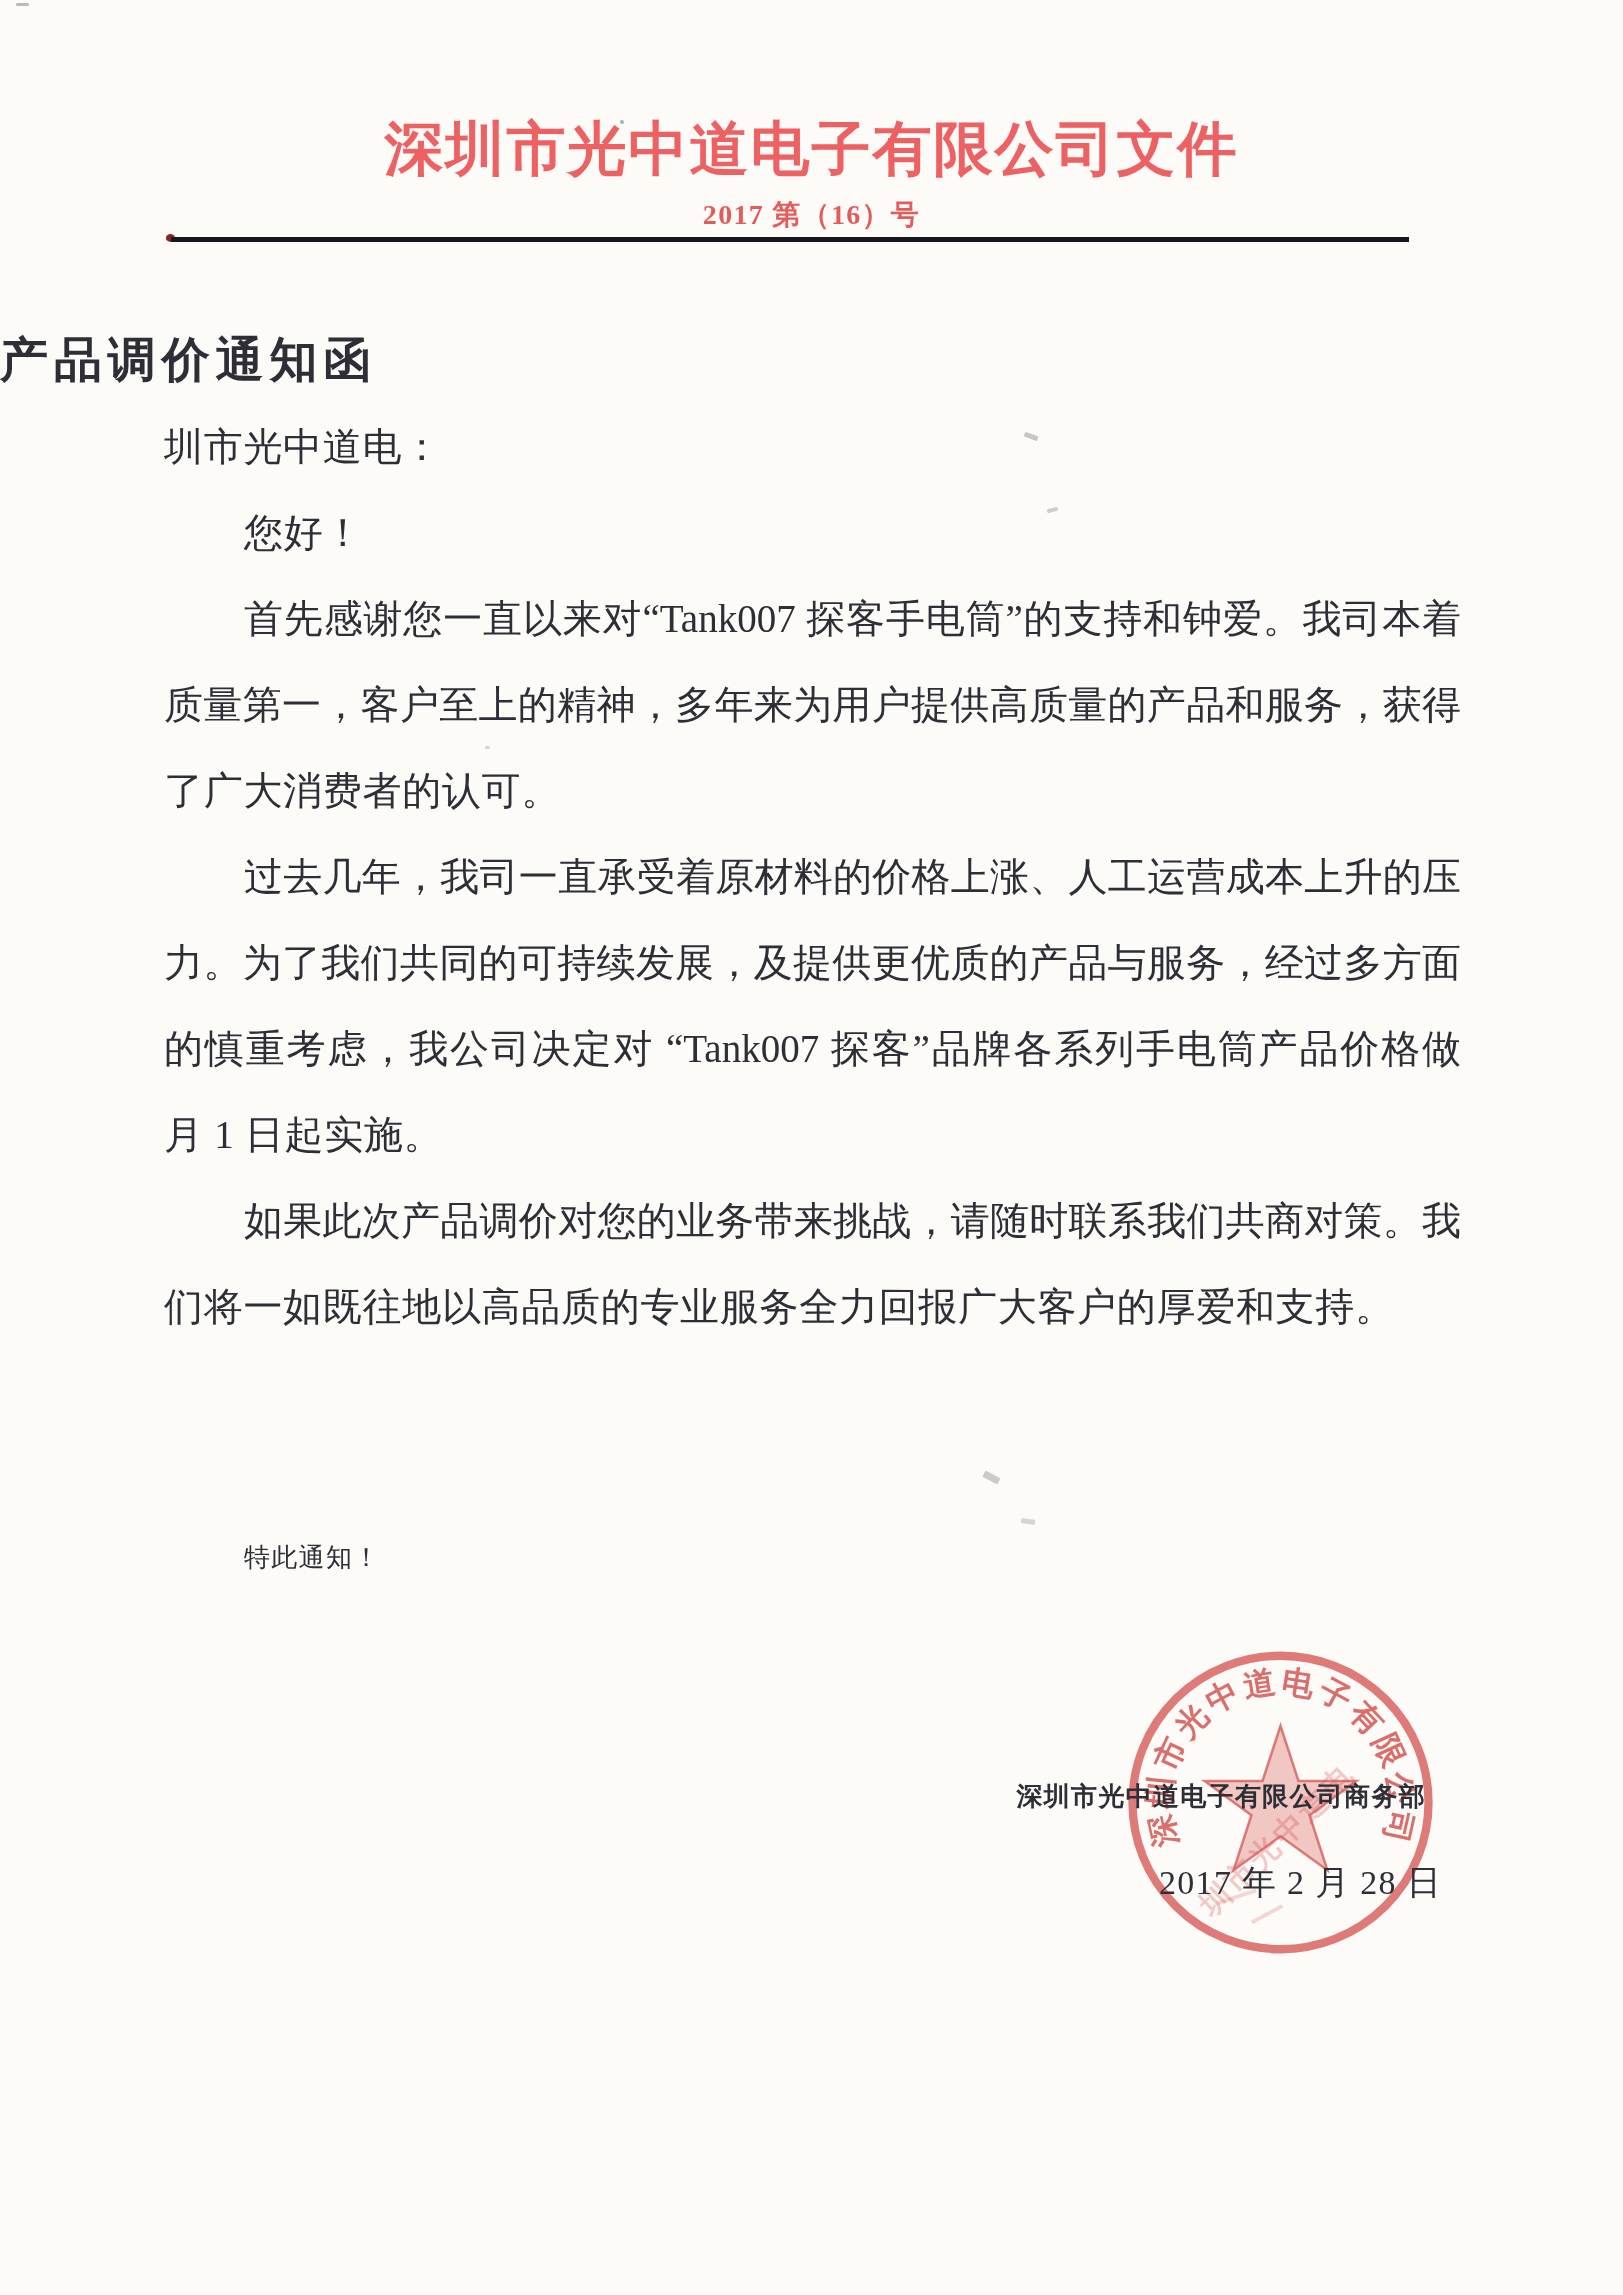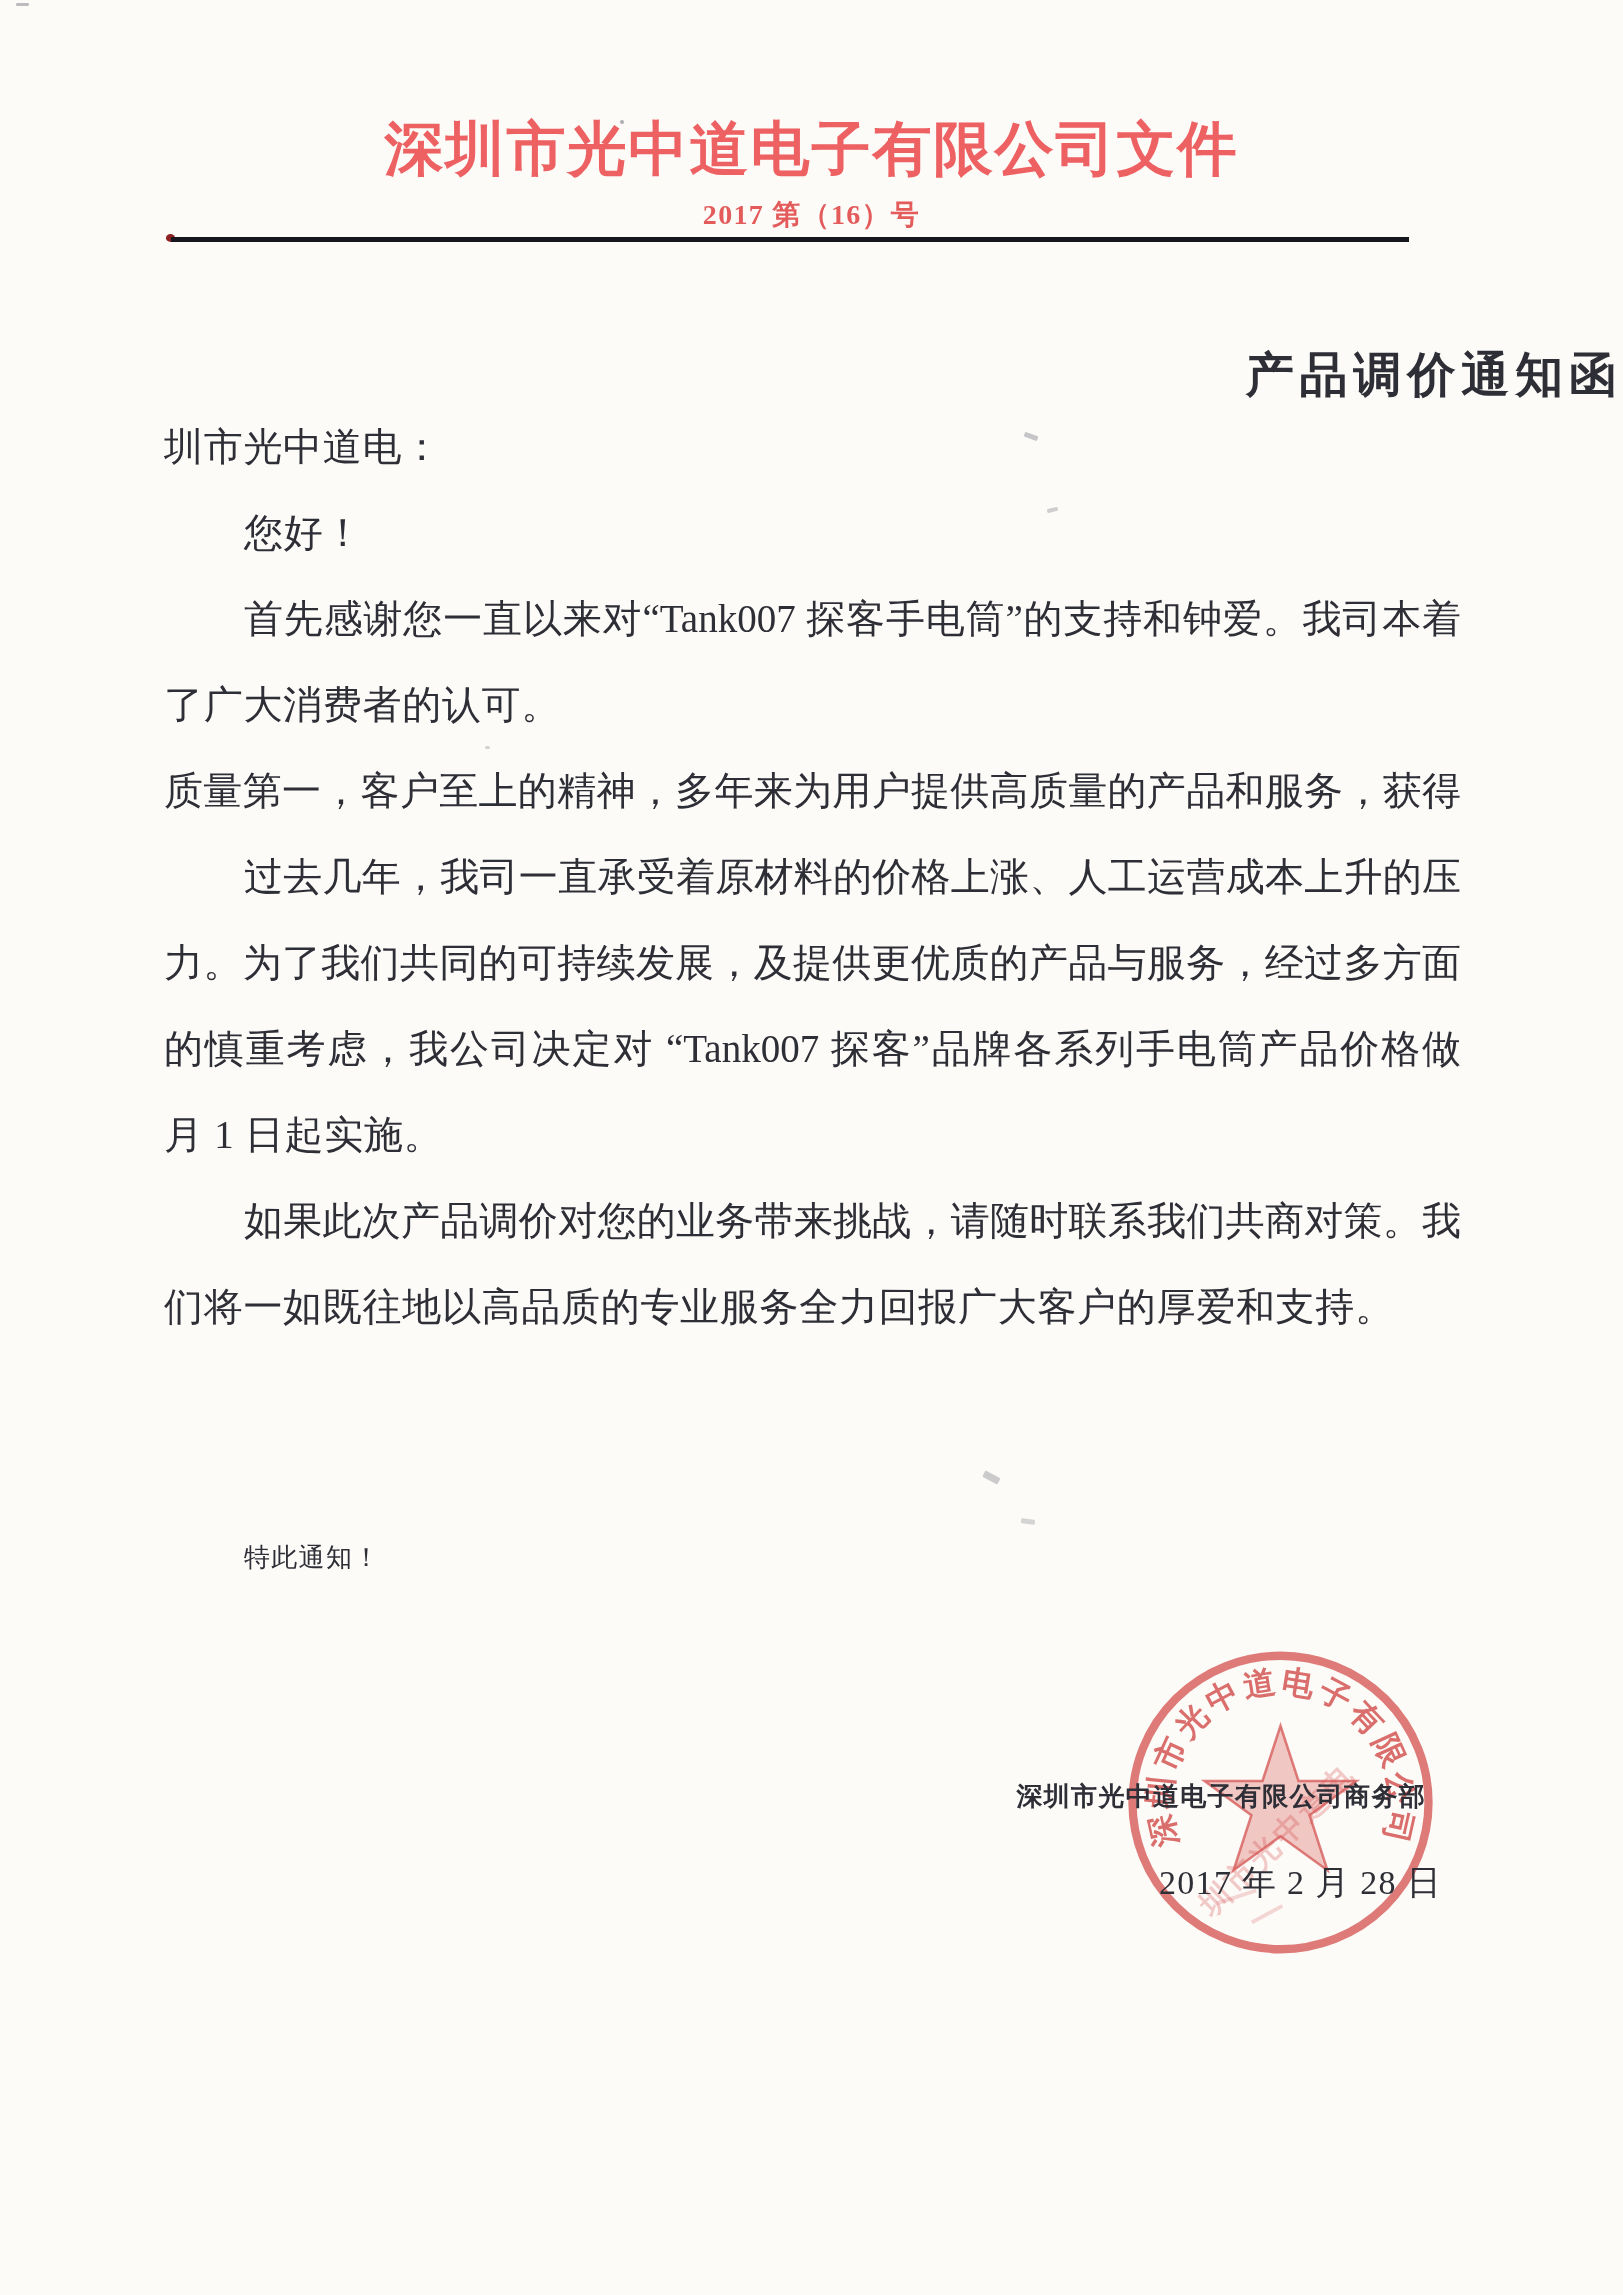--- a/index.html
+++ b/index.html
@@ -28,22 +28,22 @@
   .divider{
     position:absolute;top:237px;left:171px;width:1238px;height:4.6px;
     background:var(--divider,#16161f);
   }
   .divider-dot{
     position:absolute;top:234px;left:166px;width:9.2px;height:7.9px;
     border-radius:50%;background:#8e2222;
   }
   
   .letter-title{
-    position:absolute;top:343px;left:0;width:100%;
-    text-align:right;
+    position:absolute;top:328px;left:0;width:100%;
+    text-align:left;
     font-family:Liberation Sans, sans-serif;
     font-size:48px;font-weight:700;letter-spacing:5.9px;
   }
   
   .body-col{
     position:absolute;top:404px;left:164px;width:1297px;
     font-size:39px;
   }
   .bline{
     height:86px;line-height:86px;
@@ -100,22 +100,22 @@
   <div class="divider-dot"></div>
   <div class="divider"></div>
 
   <div class="letter-title">产品调价通知函</div>
 
   <div class="body-col">
     <div class="bline">圳市光中道电：</div>
     <div class="bline indent">您好！</div>
 
     <div class="bline fill indent">首先感谢您一直以来对“Tank007 探客手电筒”的支持和钟爱。我司本着</div>
+    <div class="bline fill">质量第一，客户至上的精神，多年来为用户提供高质量的产品和服务，获得</div>
     <div class="bline">了广大消费者的认可。</div>
-    <div class="bline fill">质量第一，客户至上的精神，多年来为用户提供高质量的产品和服务，获得</div>
 
     <div class="bline fill indent">过去几年，我司一直承受着原材料的价格上涨、人工运营成本上升的压</div>
     <div class="bline fill">力。为了我们共同的可持续发展，及提供更优质的产品与服务，经过多方面</div>
     <div class="bline fill">的慎重考虑，我公司决定对 “Tank007 探客”品牌各系列手电筒产品价格做</div>
     <div class="bline">月 1 日起实施。</div>
 
     <div class="bline fill indent">如果此次产品调价对您的业务带来挑战，请随时联系我们共商对策。我</div>
     <div class="bline">们将一如既往地以高品质的专业服务全力回报广大客户的厚爱和支持。</div>
   </div>
 

